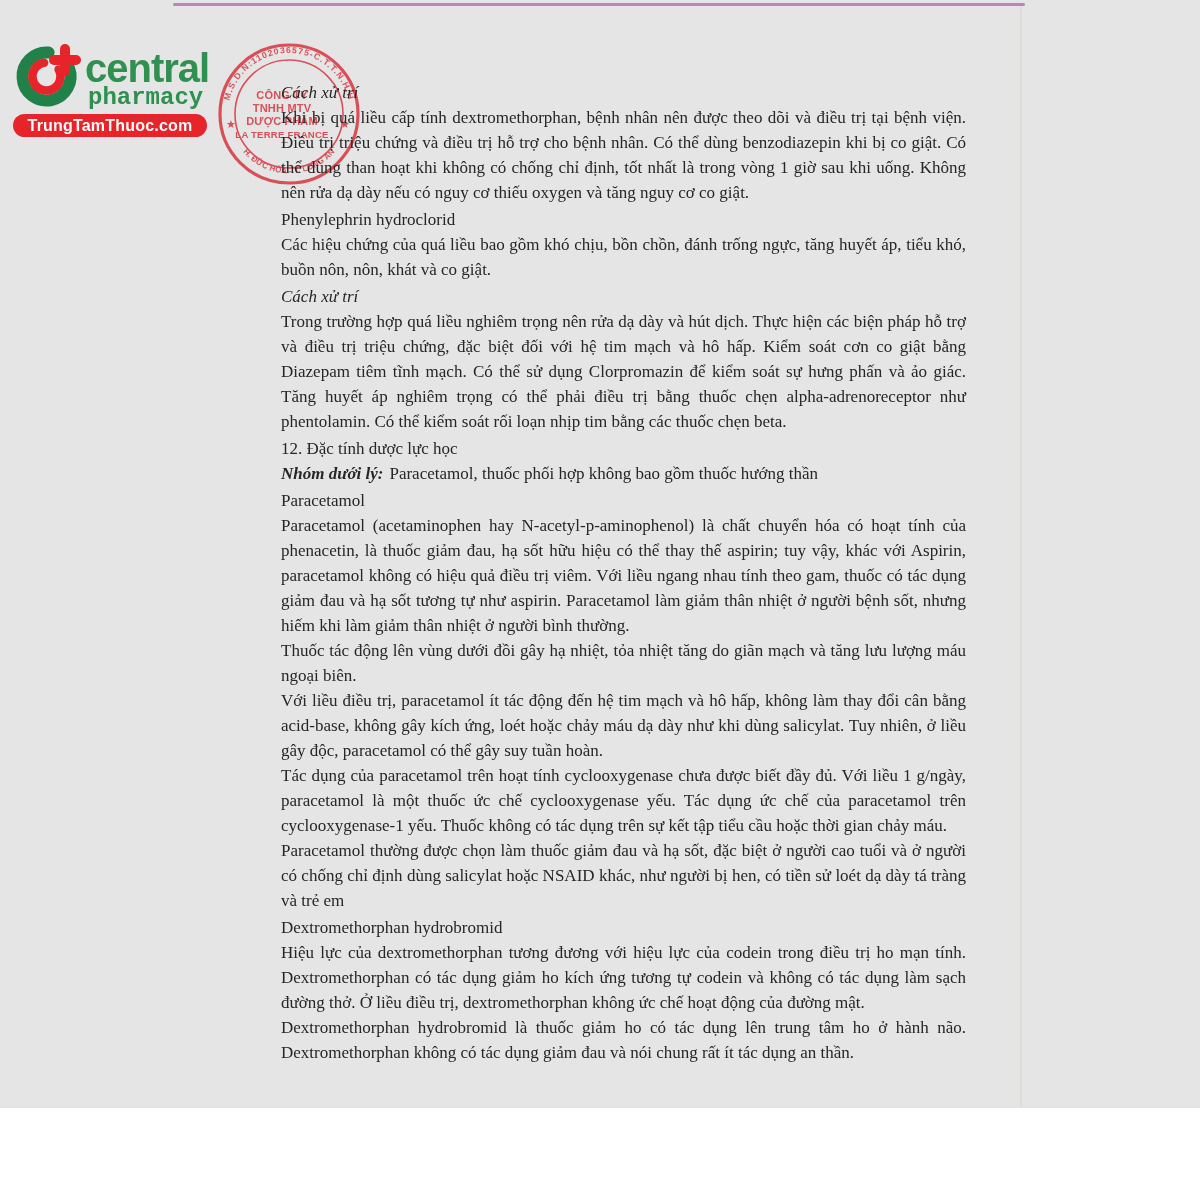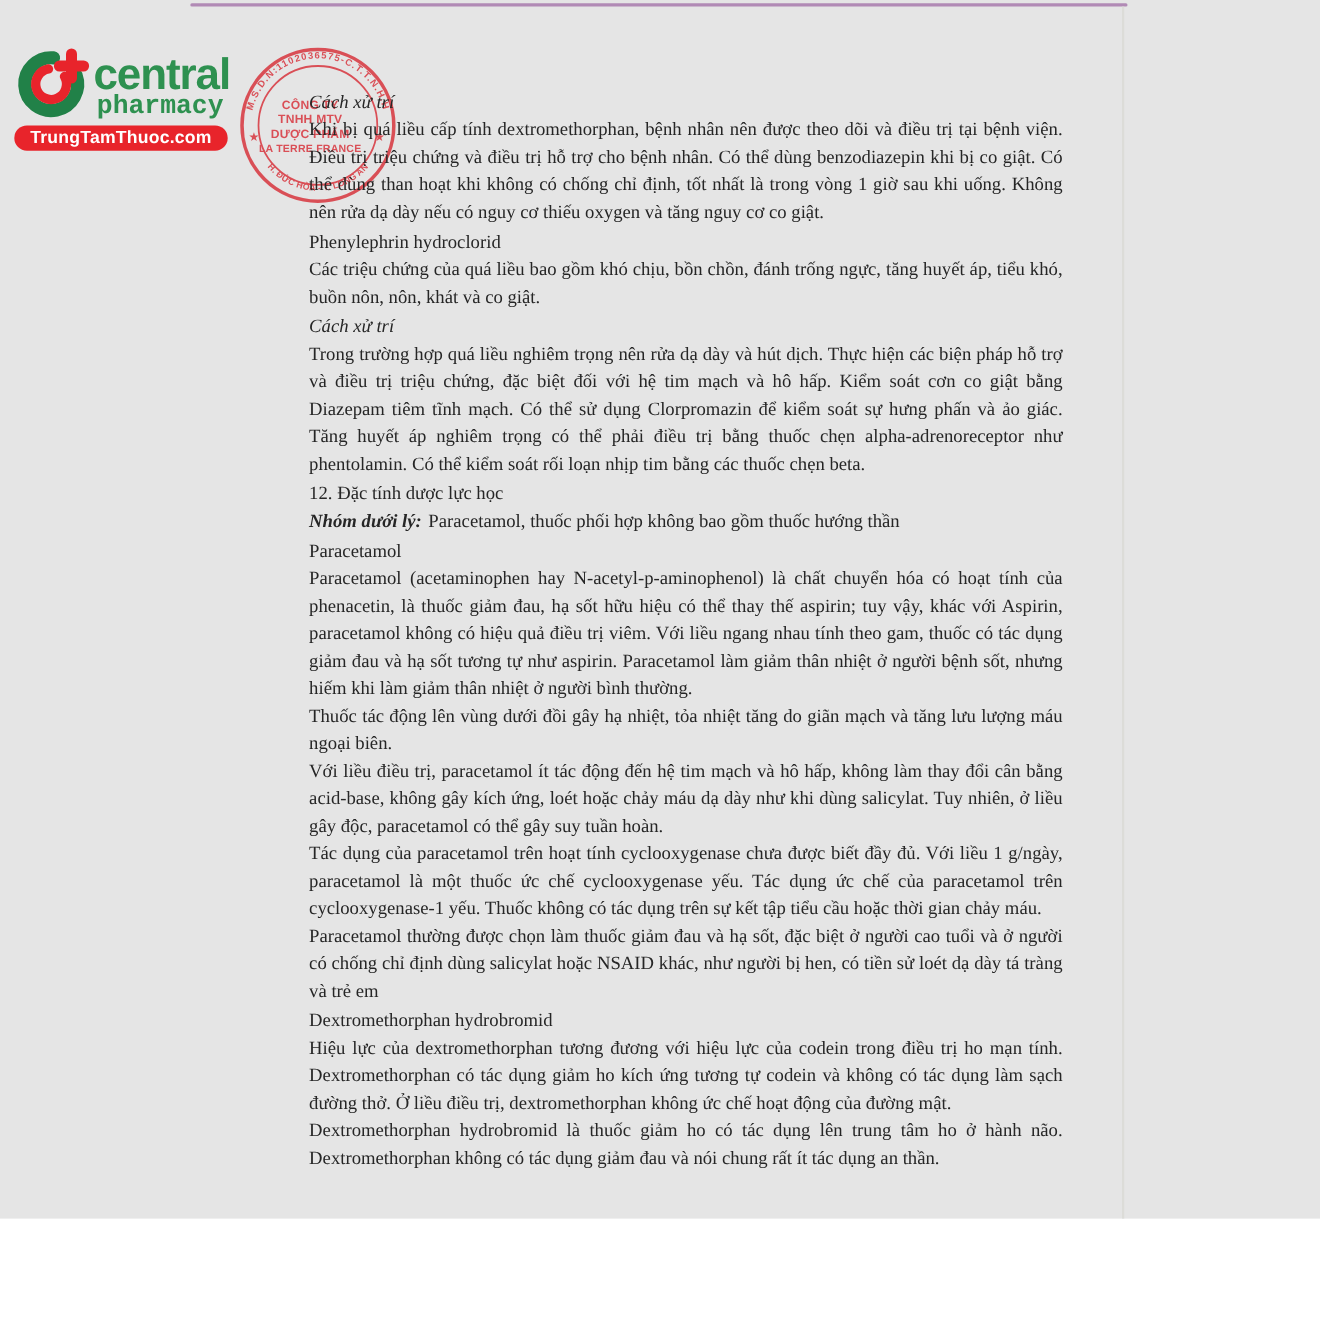--- a/index.html
+++ b/index.html
@@ -93,21 +93,21 @@
     <text class="st-c" x="66" y="58">CÔNG TY</text>
     <text class="st-c" x="66" y="71">TNHH MTV</text>
     <text class="st-c" x="66" y="84">DƯỢC PHẨM</text>
     <text class="st-c st-c-sm" x="66" y="97">LA TERRE FRANCE</text>
   </svg>
 
   <main class="content">
     <h3 class="h-i">Cách xử trí</h3>
     <p class="para">Khi bị quá liều cấp tính dextromethorphan, bệnh nhân nên được theo dõi và điều trị tại bệnh viện. Điều trị triệu chứng và điều trị hỗ trợ cho bệnh nhân. Có thể dùng benzodiazepin khi bị co giật. Có thể dùng than hoạt khi không có chống chỉ định, tốt nhất là trong vòng 1 giờ sau khi uống. Không nên rửa dạ dày nếu có nguy cơ thiếu oxygen và tăng nguy cơ co giật.</p>
     <h3 class="h-b">Phenylephrin hydroclorid</h3>
-    <p class="para">Các triệu chứng của quá liều bao gồm khó chịu, bồn chồn, đánh trống ngực, tăng huyết áp, tiểu khó, buồn nôn, nôn, khát và co giật.</p>
+    <p class="para">Các hiệu chứng của quá liều bao gồm khó chịu, bồn chồn, đánh trống ngực, tăng huyết áp, tiểu khó, buồn nôn, nôn, khát và co giật.</p>
     <h3 class="h-i">Cách xử trí</h3>
     <p class="para">Trong trường hợp quá liều nghiêm trọng nên rửa dạ dày và hút dịch. Thực hiện các biện pháp hỗ trợ và điều trị triệu chứng, đặc biệt đối với hệ tim mạch và hô hấp. Kiểm soát cơn co giật bằng Diazepam tiêm tĩnh mạch. Có thể sử dụng Clorpromazin để kiểm soát sự hưng phấn và ảo giác. Tăng huyết áp nghiêm trọng có thể phải điều trị bằng thuốc chẹn alpha-adrenoreceptor như phentolamin. Có thể kiểm soát rối loạn nhịp tim bằng các thuốc chẹn beta.</p>
     <h3 class="h-b">12.  Đặc tính dược lực học</h3>
     <p class="para">
       <span class="lead">Nhóm dưới lý:</span><span>Paracetamol, thuốc phối hợp không bao gồm thuốc hướng thần</span>
     </p>
     <h3 class="h-b">Paracetamol</h3>
     <p class="para">Paracetamol (acetaminophen hay N-acetyl-p-aminophenol) là chất chuyển hóa có hoạt tính của phenacetin, là thuốc giảm đau, hạ sốt hữu hiệu có thể thay thế aspirin; tuy vậy, khác với Aspirin, paracetamol không có hiệu quả điều trị viêm. Với liều ngang nhau tính theo gam, thuốc có tác dụng giảm đau và hạ sốt tương tự như aspirin. Paracetamol làm giảm thân nhiệt ở người bệnh sốt, nhưng hiếm khi làm giảm thân nhiệt ở người bình thường.</p>
     <p class="para">Thuốc tác động lên vùng dưới đồi gây hạ nhiệt, tỏa nhiệt tăng do giãn mạch và tăng lưu lượng máu ngoại biên.</p>
     <p class="para">Với liều điều trị, paracetamol ít tác động đến hệ tim mạch và hô hấp, không làm thay đổi cân bằng acid-base, không gây kích ứng, loét hoặc chảy máu dạ dày như khi dùng salicylat. Tuy nhiên, ở liều gây độc, paracetamol có thể gây suy tuần hoàn.</p>

